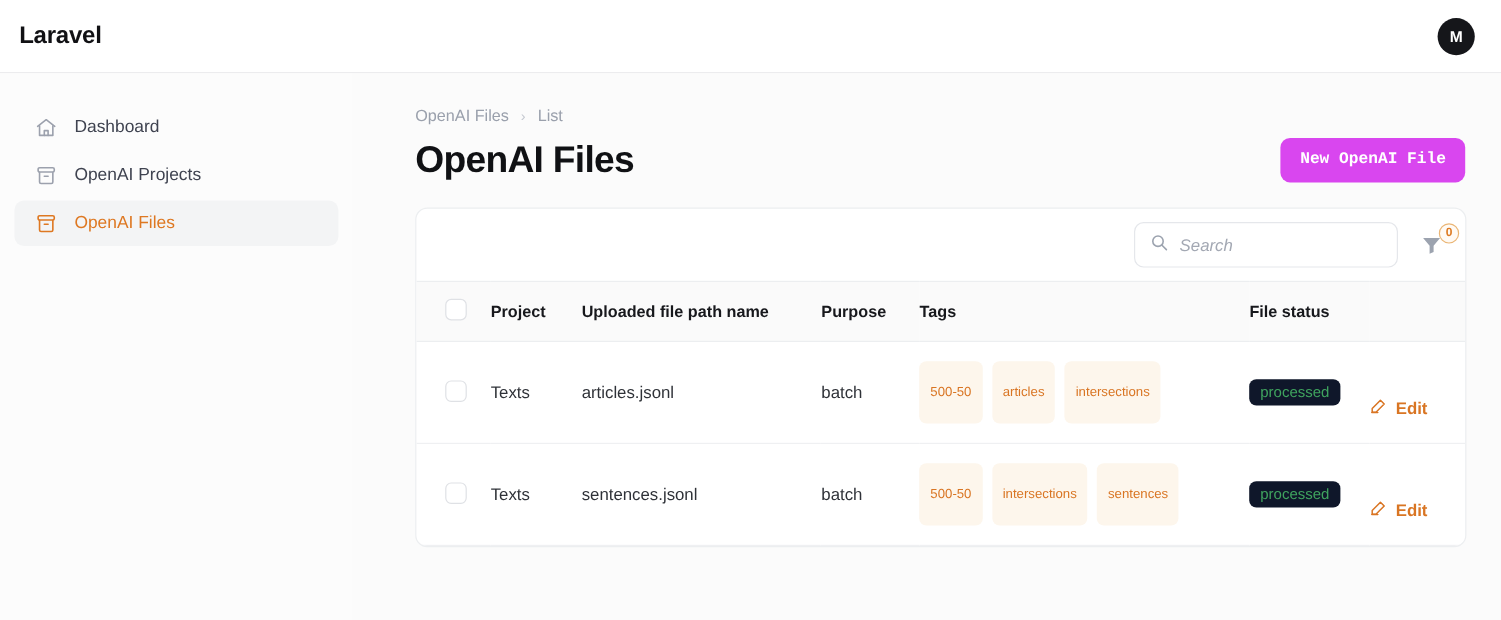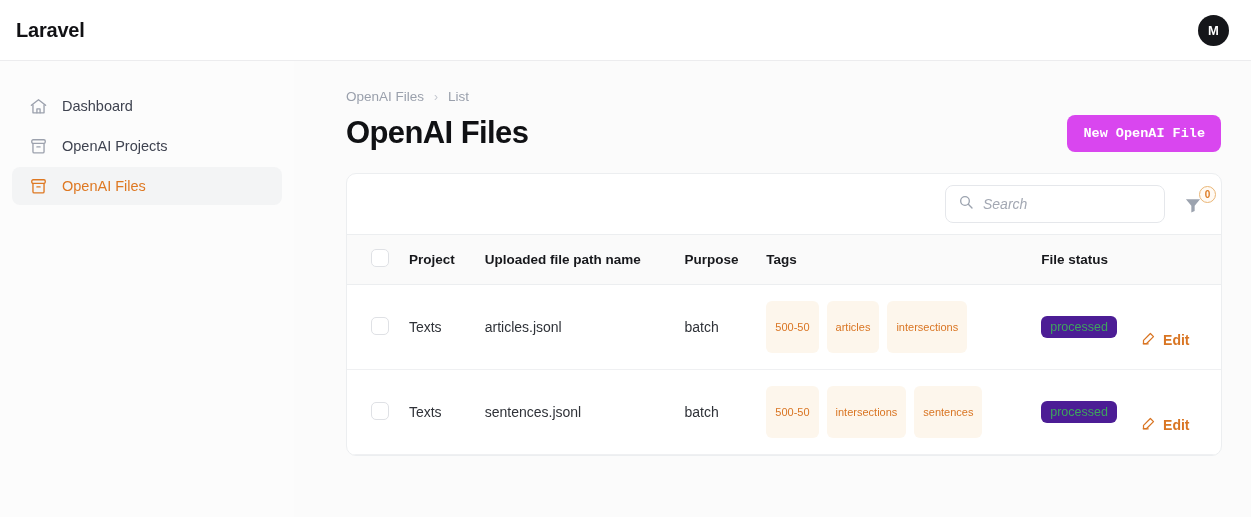--- a/index.html
+++ b/index.html
@@ -157,21 +157,21 @@
   .tags { display: flex; gap: 8px; flex-wrap: wrap; }
   .tag {
     background: #fdf6ec; color: #d97523;
     border-radius: 6px;
     font-size: 11px;
     padding: 20px 9px;
     white-space: nowrap;
   }
   .status {
     display: inline-block;
-    background: #4c1d95; color: #3fa35e;
+    background: #0f172a; color: #3fa35e;
     border-radius: 6px;
     font-size: 12.5px;
     padding: 4px 9px;
   }
   .edit-link {
     display: inline-flex; align-items: center; gap: 7px;
     color: #d97523; font-size: 14px; font-weight: bold;
     text-decoration: none; cursor: pointer; margin-top: 26px;
   }
 

